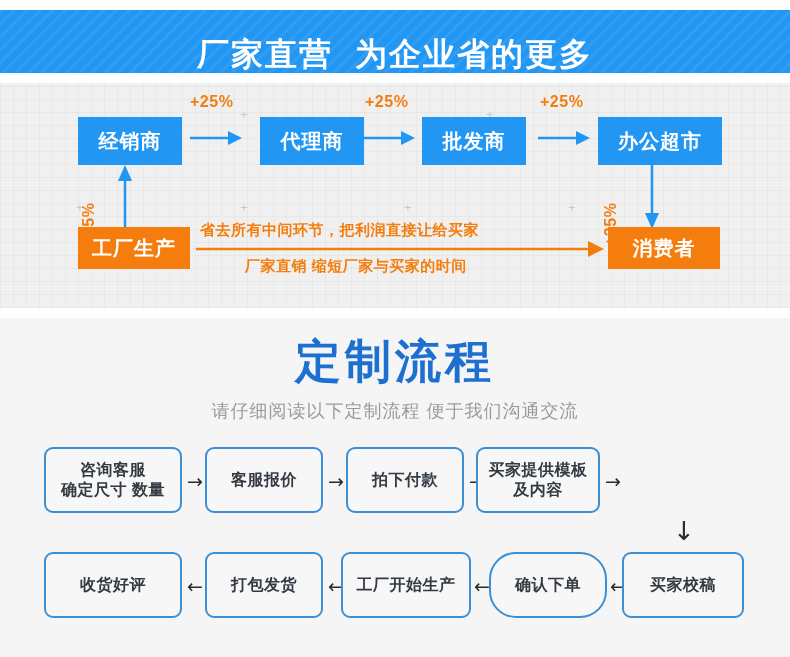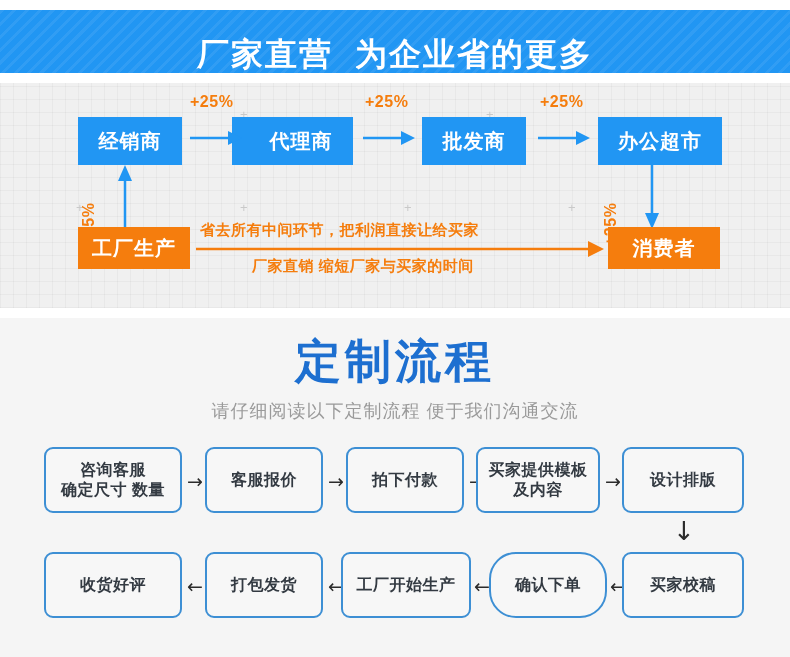--- a/index.html
+++ b/index.html
@@ -164,21 +164,21 @@
     <div class="plus-mark" style="left:240px;top:25px;">+</div>
     <div class="plus-mark" style="left:240px;top:118px;">+</div>
     <div class="plus-mark" style="left:404px;top:118px;">+</div>
     <div class="plus-mark" style="left:568px;top:118px;">+</div>
     <div class="plus-mark" style="left:486px;top:25px;">+</div>
     <div class="plus-mark" style="left:700px;top:60px;">+</div>
 
     <div class="bluebox" style="left:78px;top:34px;width:104px;">
       <span>经销商</span>
     </div>
-    <div class="bluebox" style="left:232px;top:34px;width:104px;padding-left:17px;">
+    <div class="bluebox" style="left:260px;top:34px;width:104px;">
       <span>代理商</span>
     </div>
     <div class="bluebox" style="left:422px;top:34px;width:104px;">
       <span>批发商</span>
     </div>
     <div class="bluebox" style="left:598px;top:34px;width:124px;">
       <span>办公超市</span>
     </div>
 
     <div class="pct" style="left:190px;top:10px;">+25%</div>
@@ -228,21 +228,21 @@
     </div>
 
     <div class="long-arrow" style="left:196px;top:158px;width:408px;height:16px;">
       <svg width="408" height="16" viewBox="0 0 408 16">
         <line x1="0" y1="8" x2="394" y2="8" stroke="#f57d0d" stroke-width="2.5"></line>
         <polygon points="392,0 408,8 392,16" fill="#f57d0d"></polygon>
       </svg>
     </div>
 
     <div class="mid-text" style="left:200px;top:138px;">省去所有中间环节，把利润直接让给买家</div>
-    <div class="mid-text" style="left:252px;top:174px;">厂家直销 缩短厂家与买家的时间</div>
+    <div class="mid-text" style="left:245px;top:174px;">厂家直销 缩短厂家与买家的时间</div>
   </div>
 
   <div class="lower">
 
     <div class="sec-title">定制流程</div>
     <div class="sec-sub">请仔细阅读以下定制流程 便于我们沟通交流</div>
 
     <div class="step" style="left:44px;top:129px;width:138px;">
       <div>
         <span>咨询客服</span>
@@ -266,25 +266,20 @@
     <div class="conn" style="left:469px;top:154px;">→</div>
 
     <div class="step" style="left:476px;top:129px;width:124px;">
       <div>
         <span>买家提供模板</span>
         <span>及内容</span>
       </div>
     </div>
     <div class="conn" style="left:605px;top:154px;">→</div>
 
-    <div class="step" style="left:622px;top:129px;width:122px;">
-      <div>
-        <span>设计排版</span>
-      </div>
-    </div>
 
     <div class="conn-down" style="left:673px;top:200px;">↓</div>
 
     <div class="step" style="left:44px;top:234px;width:138px;">
       <div>
         <span>收货好评</span>
       </div>
     </div>
     <div class="conn" style="left:187px;top:259px;">←</div>
 

